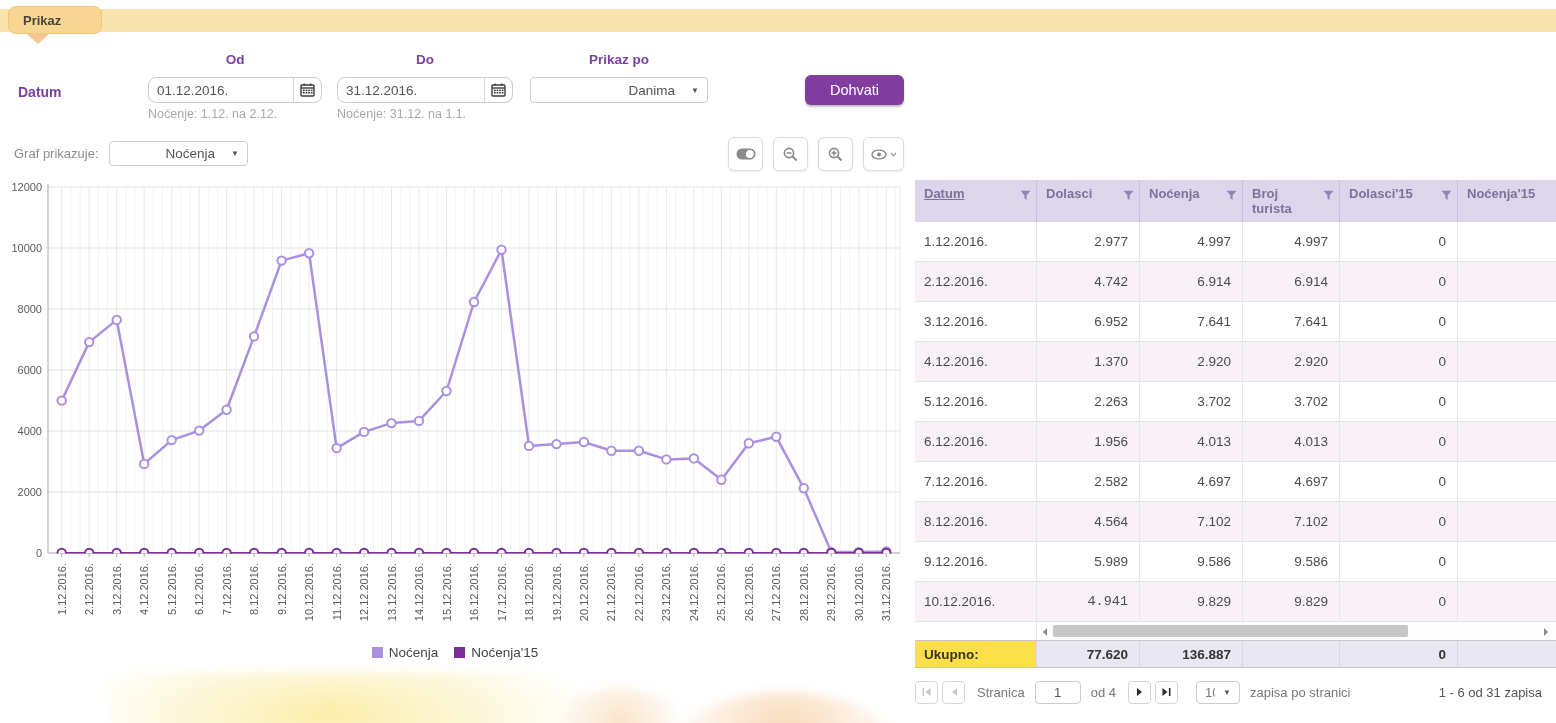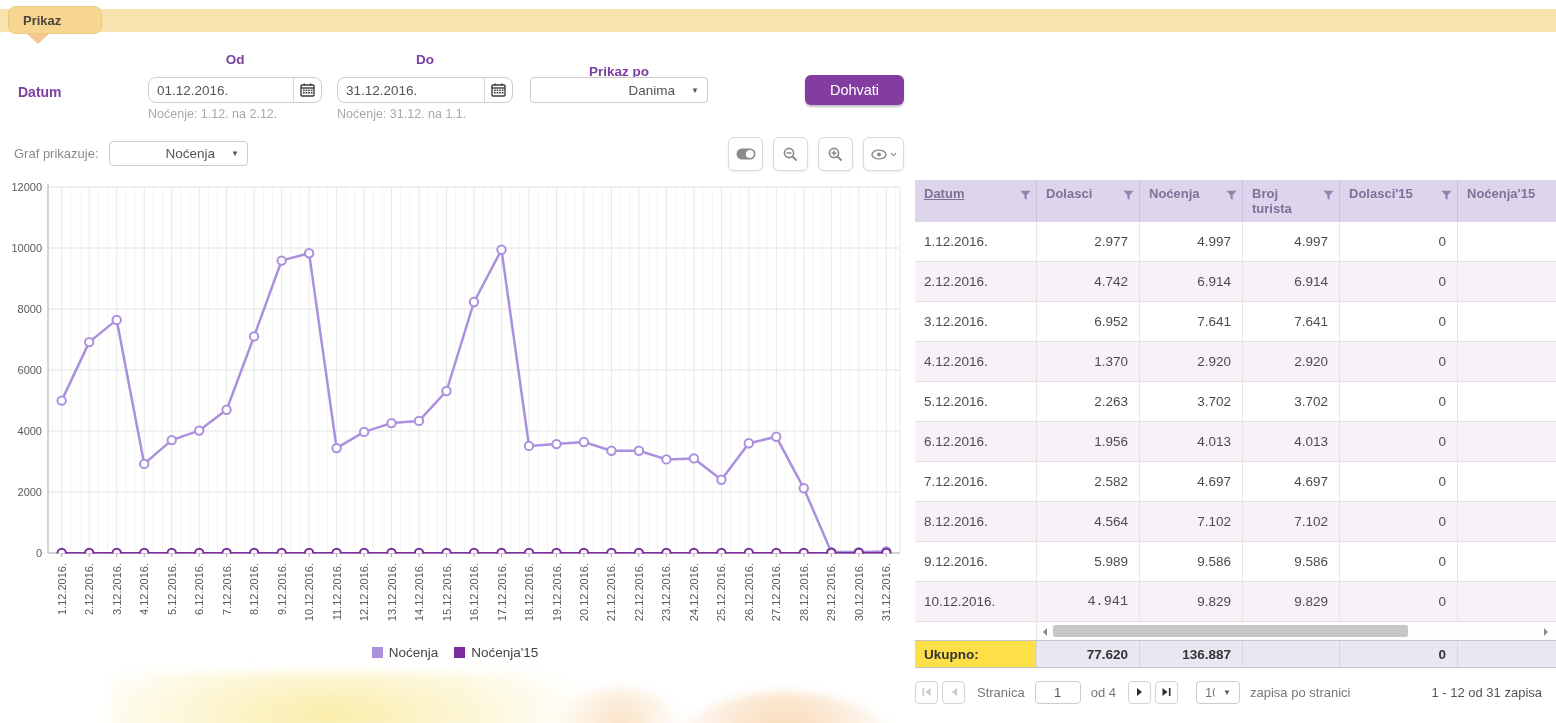--- a/index.html
+++ b/index.html
@@ -7,21 +7,21 @@
 
   
   .topbar{position:absolute;left:0;top:9px;width:100%;height:23px;background:#f8e3ae;z-index:1;}
   .tab{position:absolute;left:8px;top:6px;width:94px;height:28px;background:#f7d691;border:1px solid #eac87e;border-radius:8px;z-index:2;display:flex;align-items:center;padding-left:14px;box-sizing:border-box;font-size:13px;font-weight:bold;color:#4a443a;cursor:pointer;}
   .tab-arrow{position:absolute;left:27px;top:34px;width:0;height:0;border-left:11px solid transparent;border-right:11px solid transparent;border-top:10px solid #f4c694;z-index:2;}
 
   
   .lbl-purple{color:#7b3fa0;font-weight:bold;font-size:13.5px;position:absolute;z-index:2;}
   #od-label{left:148px;top:52px;width:174px;text-align:center;}
   #do-label{left:337px;top:52px;width:176px;text-align:center;}
-  #prikaz-label{left:530px;top:64px;width:178px;text-align:center;}
+  #prikaz-label{left:530px;top:52px;width:178px;text-align:center;}
   #datum-label{left:18px;top:84px;font-size:14px;}
   .datefield{position:absolute;top:77px;height:26px;border:1px solid #ccc;border-radius:8px;background:#fff;display:flex;box-sizing:border-box;z-index:2;}
   #datefield-od{left:148px;width:174px;}
   #datefield-do{left:337px;width:176px;}
   .datefield input{flex:1;border:none;outline:none;padding:0 8px;font-size:13.5px;color:#555;font-family:inherit;min-width:0;background:transparent;}
   .cal-btn{width:27px;border-left:1px solid #d8d8d8;display:flex;align-items:center;justify-content:center;cursor:pointer;}
   .hint{position:absolute;top:107px;font-size:12.5px;color:#a9a9a9;z-index:2;}
   #hint-od{left:148px;} #hint-do{left:337px;}
   .fakeselect{position:absolute;border:1px solid #ccc;border-radius:4px;background:#fff;display:flex;align-items:center;box-sizing:border-box;font-size:13.5px;color:#555;cursor:pointer;z-index:2;}
   #prikaz-select{left:530px;top:77px;width:178px;height:26px;}
@@ -598,16 +598,16 @@
         <svg width="11" height="10" viewBox="0 0 11 10">
           <path d="M1.5 1 L6.5 5 L1.5 9 Z" fill="#2c2c2c"></path>
           <rect x="7.9" y="1" width="1.6" height="8" fill="#2c2c2c"></rect>
         </svg>
       </span>
     <span class="pg-select">
       <span class="fs-text">10</span>
       <span class="fs-arrow">▼</span>
     </span>
     <span style="margin-left:6px">zapisa po stranici</span>
-    <span class="range">1 - 12 od 31 zapisa</span>
+    <span class="range">1 - 6 od 31 zapisa</span>
   </div>
 
 </div>
 
 </body></html>

